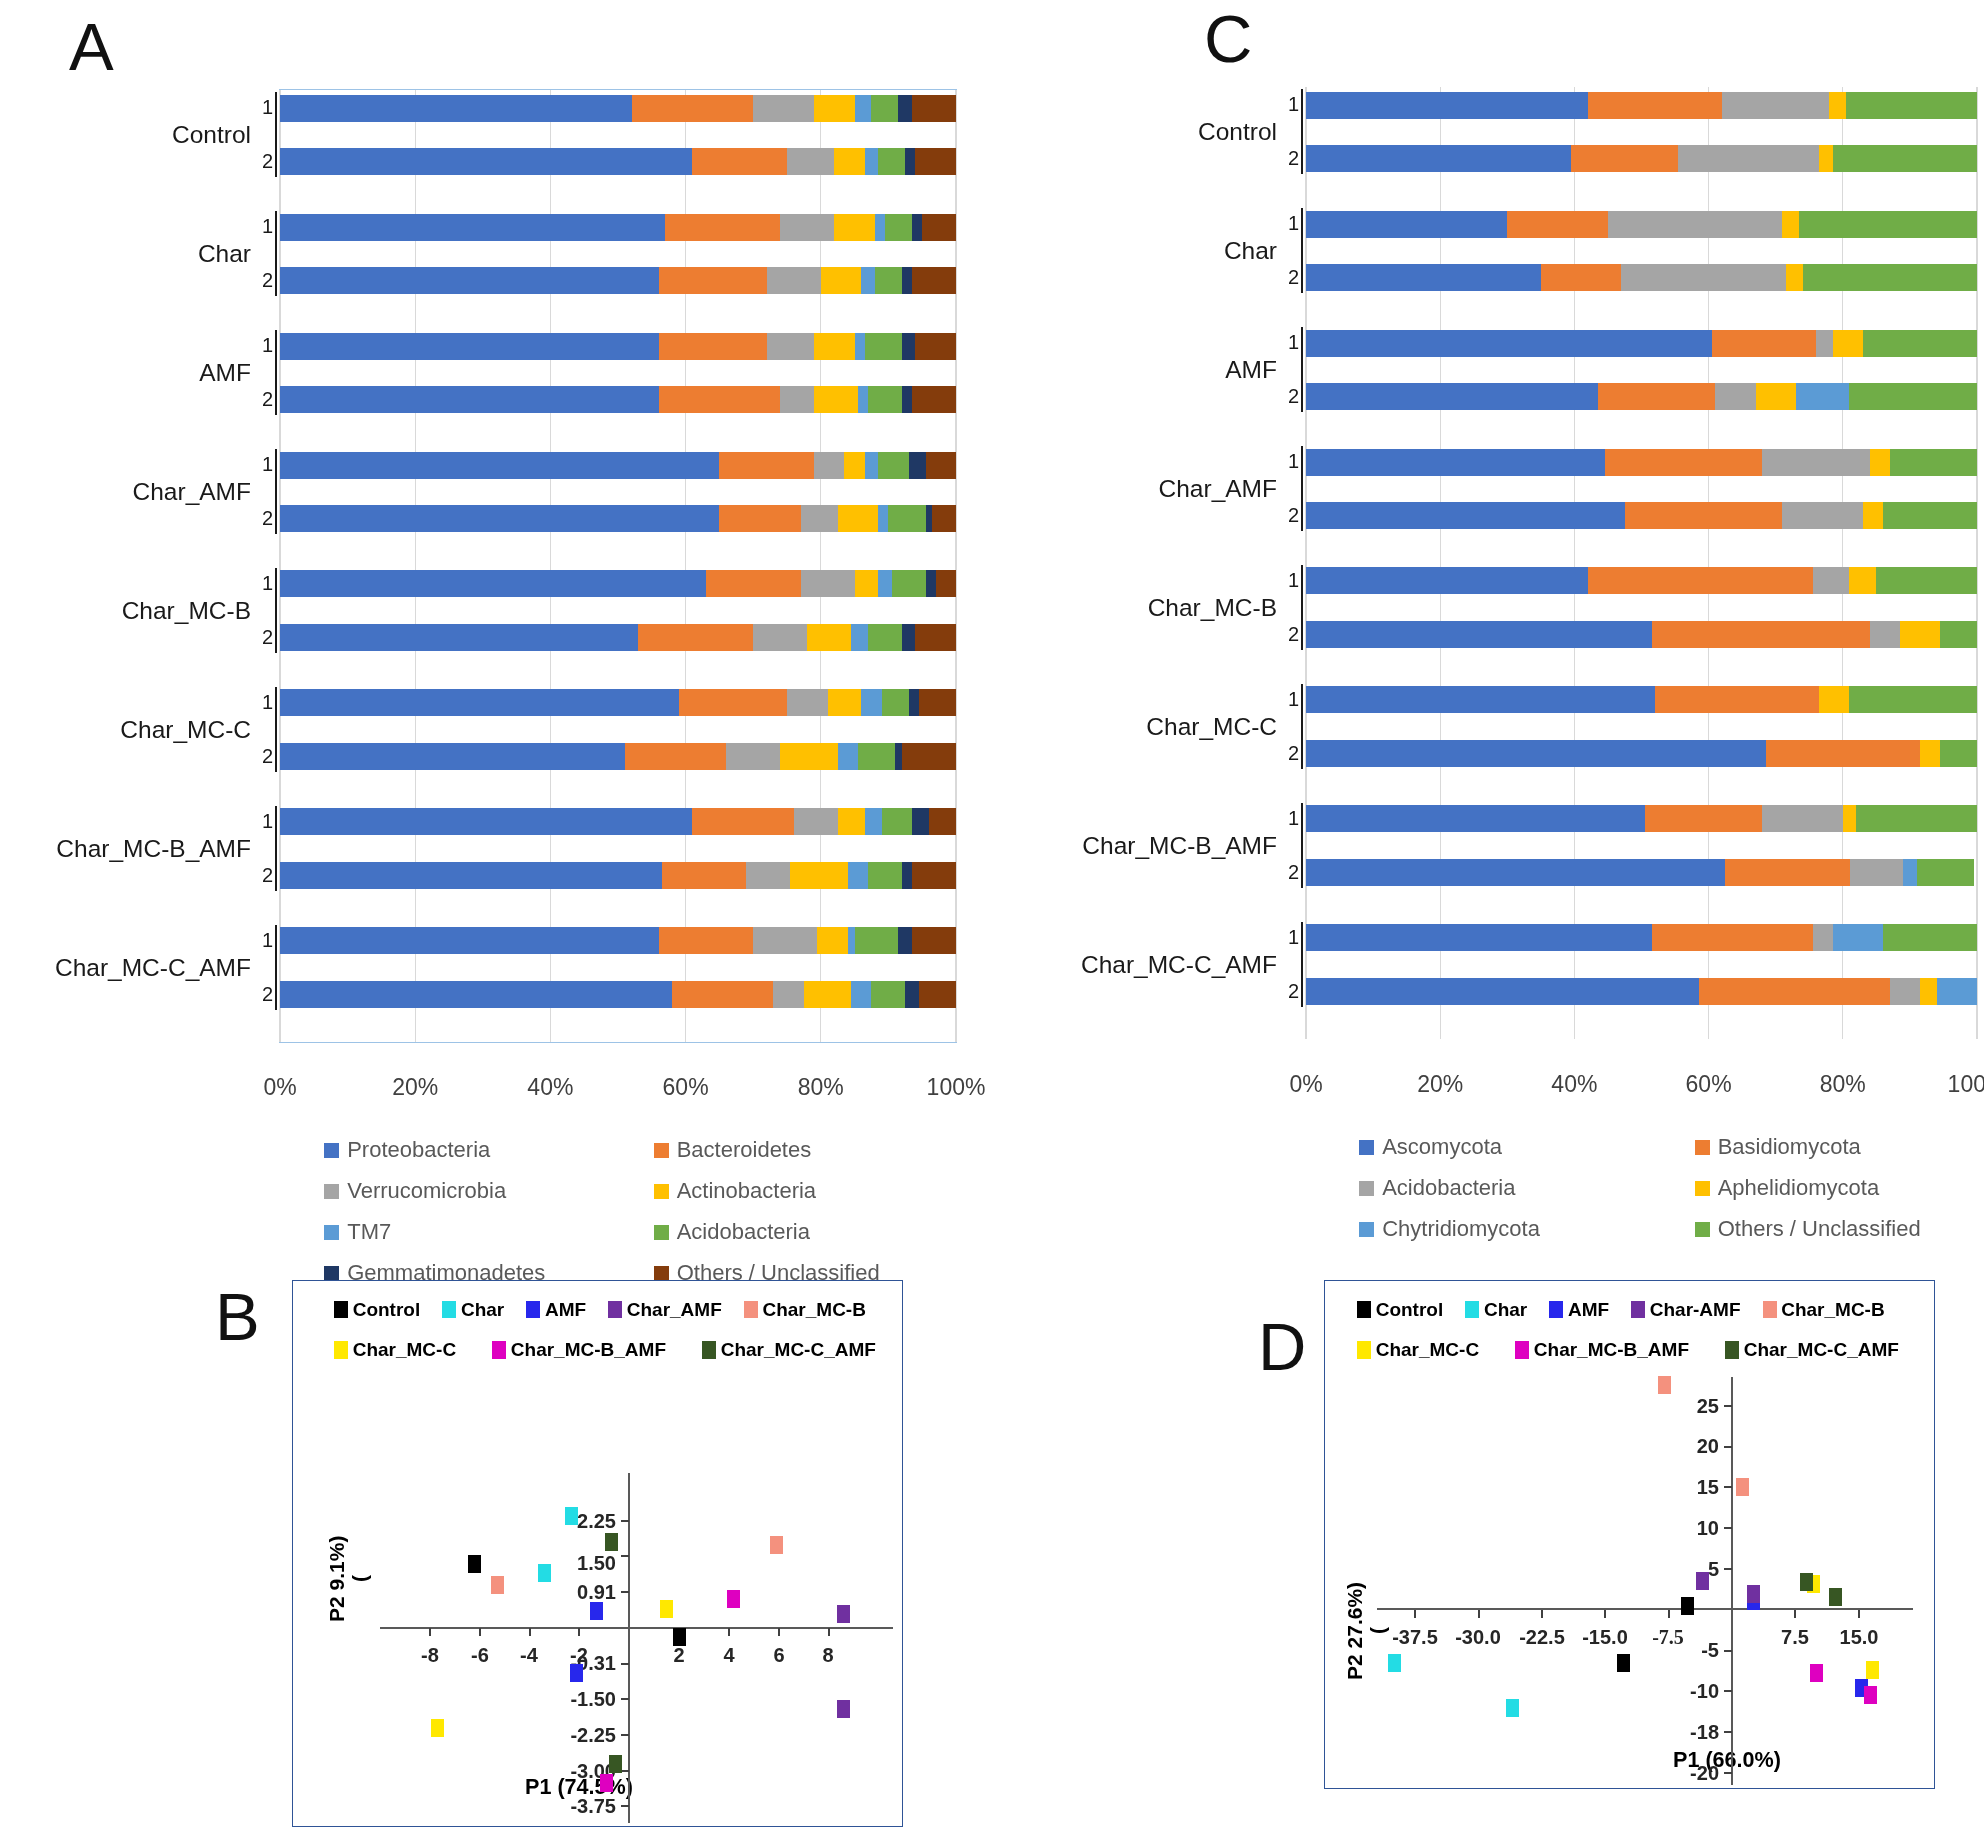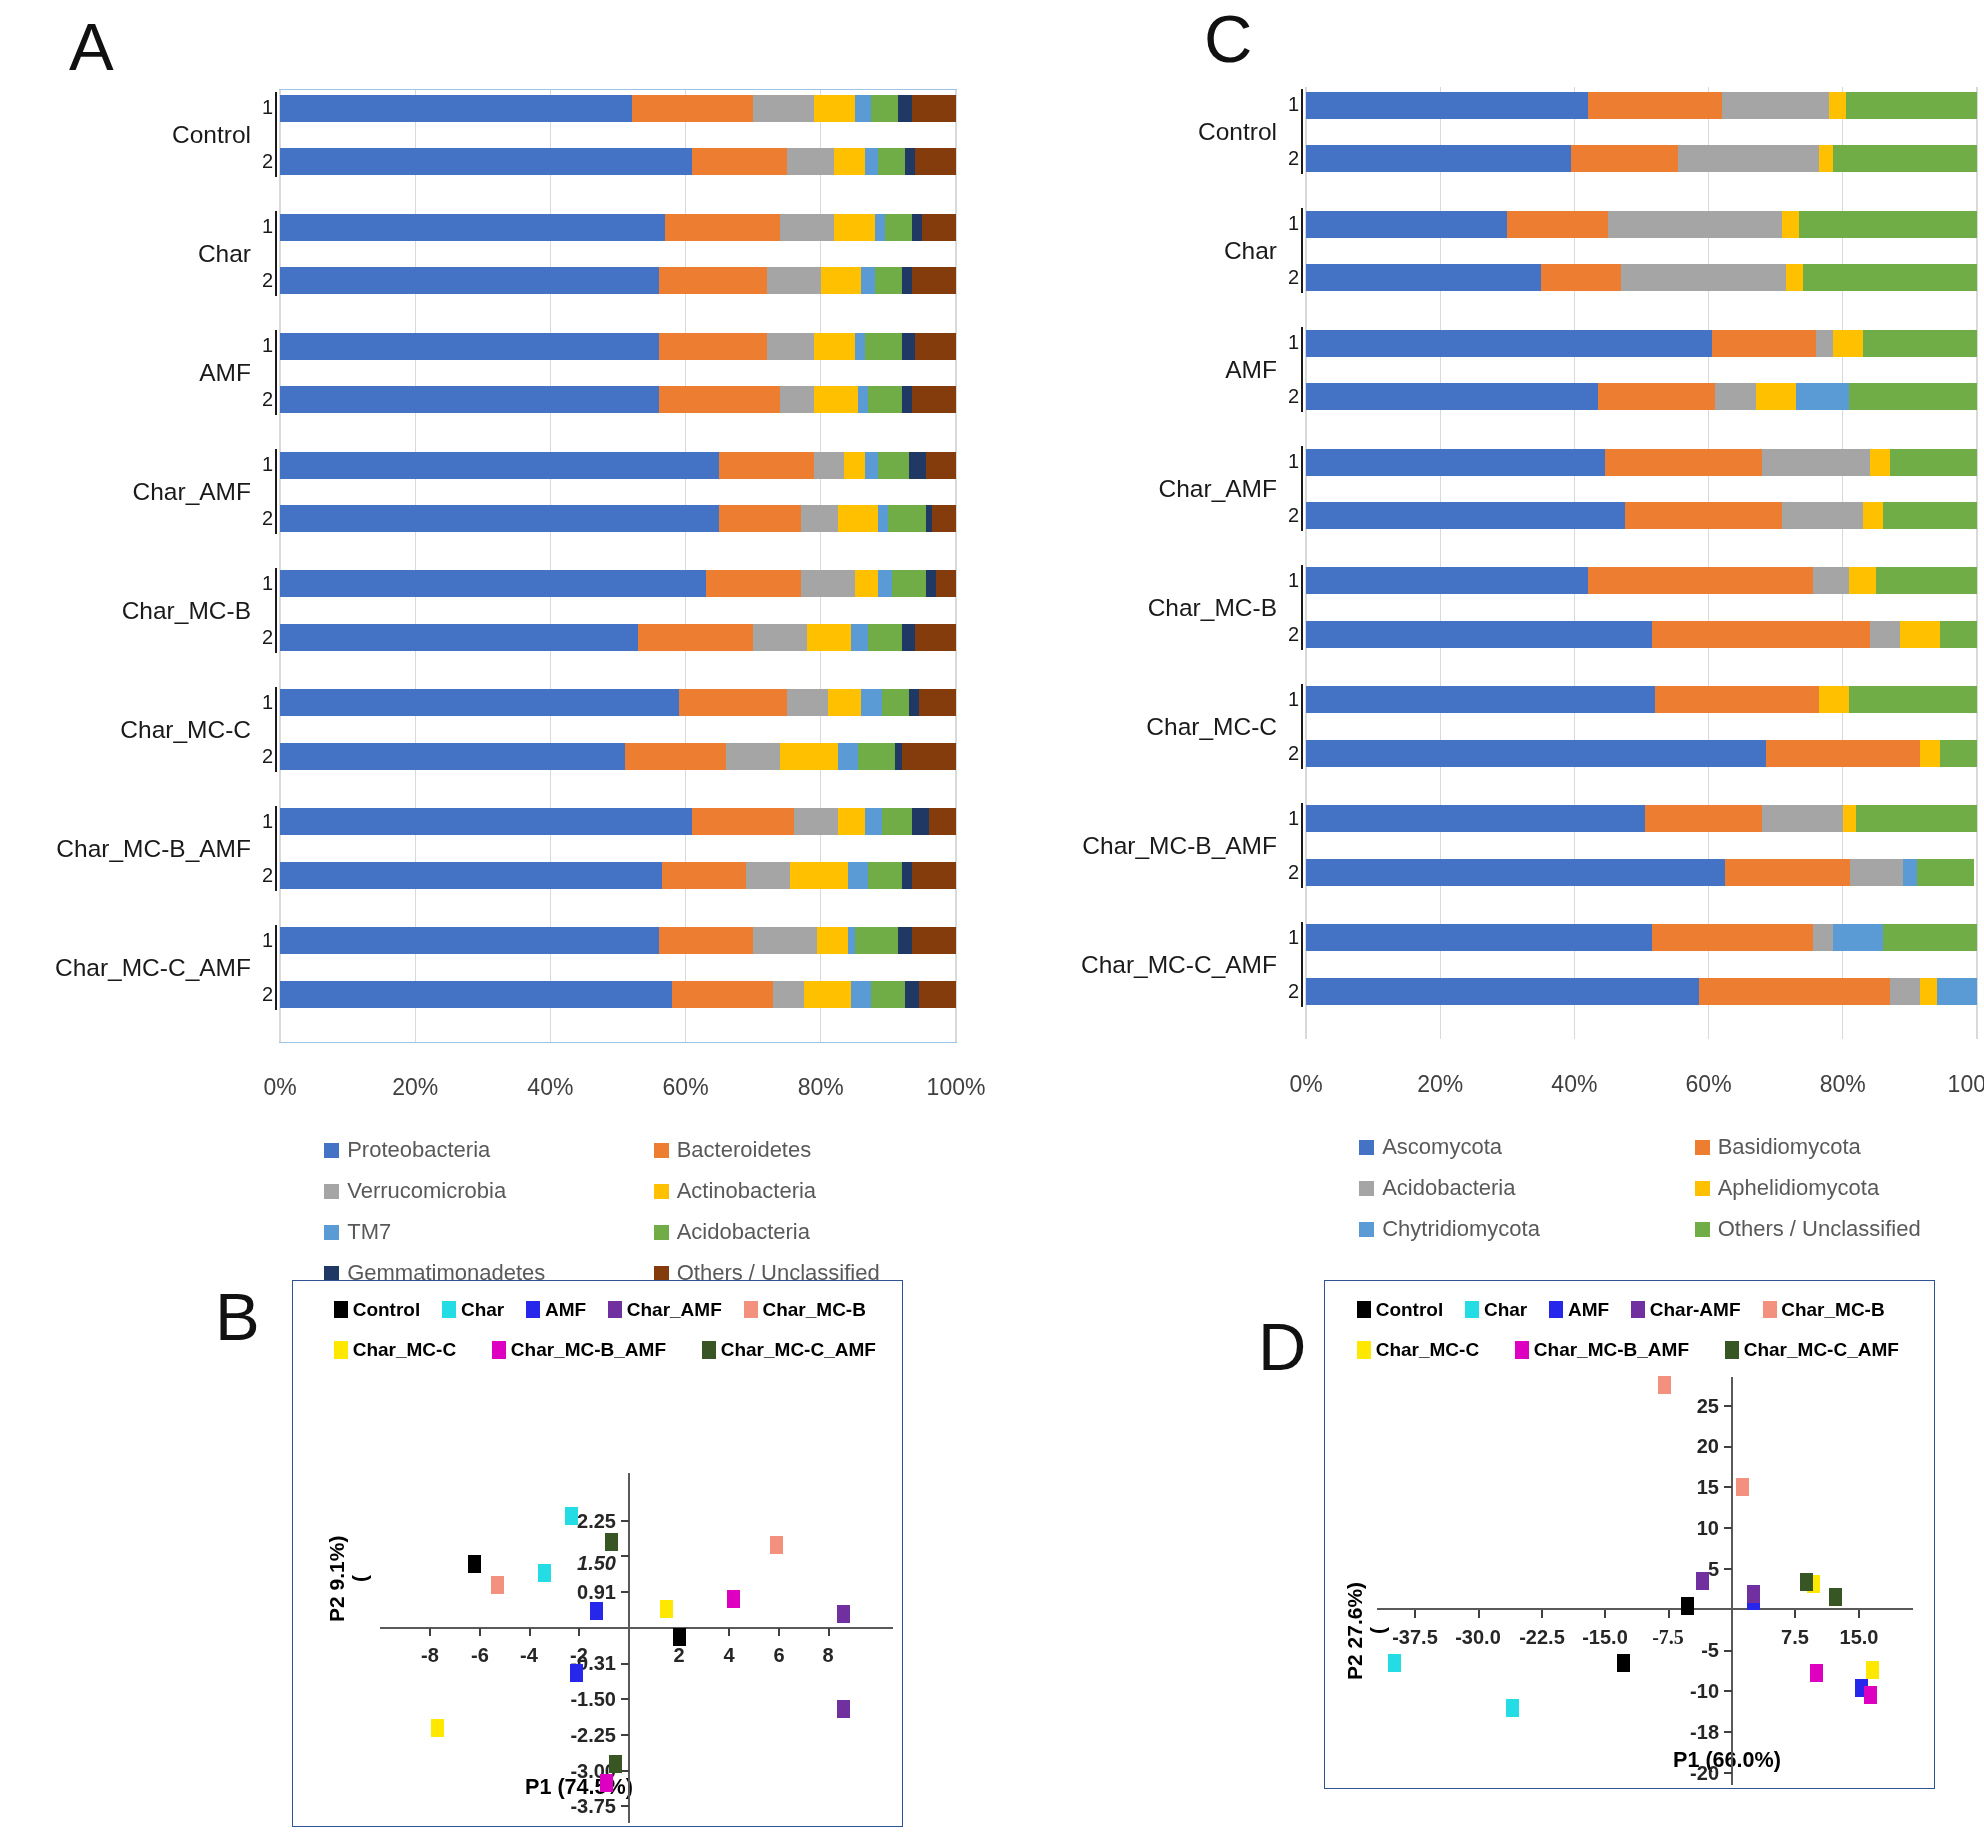--- a/index.html
+++ b/index.html
@@ -503,21 +503,21 @@
         <div class="sc-xtick" style="left: 299px; top: 171px;">2</div>
         <div class="tickmark" style="left: 348px; top: 155px; width: 1.7px; height: 8.2px;"></div>
         <div class="sc-xtick" style="left: 349px; top: 171px;">4</div>
         <div class="tickmark" style="left: 398px; top: 155px; width: 1.7px; height: 8.2px;"></div>
         <div class="sc-xtick" style="left: 399px; top: 171px;">6</div>
         <div class="tickmark" style="left: 448px; top: 155px; width: 1.7px; height: 8.2px;"></div>
         <div class="sc-xtick" style="left: 448px; top: 171px;">8</div>
         <div class="tickmark" style="left: 241px; top: 47px; width: 8.2px; height: 1.7px;"></div>
         <div class="sc-ytick" style="left: 172px; top: 48px;">2.25</div>
         <div class="tickmark" style="left: 241px; top: 82px; width: 8.2px; height: 1.7px;"></div>
-        <div class="sc-ytick" style="left: 172px; top: 90px; font-style: italic;">1.50</div>
+        <div class="sc-ytick" style="left: 172px; top: 90px;">1.50</div>
         <div class="tickmark" style="left: 241px; top: 118px; width: 8.2px; height: 1.7px;"></div>
         <div class="sc-ytick" style="left: 172px; top: 119px;">0.91</div>
         <div class="tickmark" style="left: 241px; top: 190px; width: 8.2px; height: 1.7px;"></div>
         <div class="sc-ytick" style="left: 172px; top: 190px;">-0.31</div>
         <div class="tickmark" style="left: 241px; top: 225px; width: 8.2px; height: 1.7px;"></div>
         <div class="sc-ytick" style="left: 172px; top: 226px;">-1.50</div>
         <div class="tickmark" style="left: 241px; top: 261px; width: 8.2px; height: 1.7px;"></div>
         <div class="sc-ytick" style="left: 172px; top: 262px;">-2.25</div>
         <div class="tickmark" style="left: 241px; top: 297px; width: 8.2px; height: 1.7px;"></div>
         <div class="sc-ytick" style="left: 172px; top: 298px;">-3.00</div>

